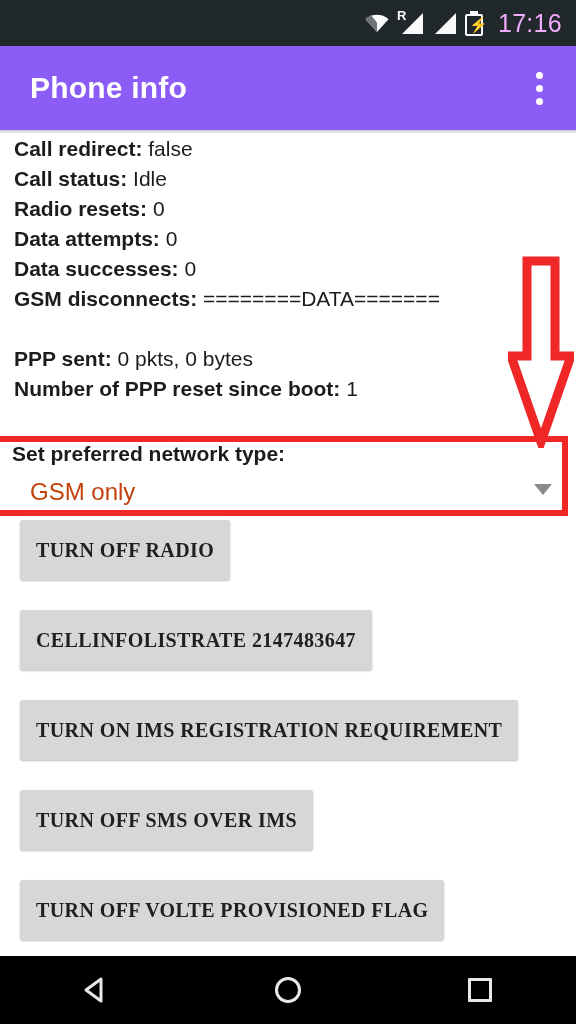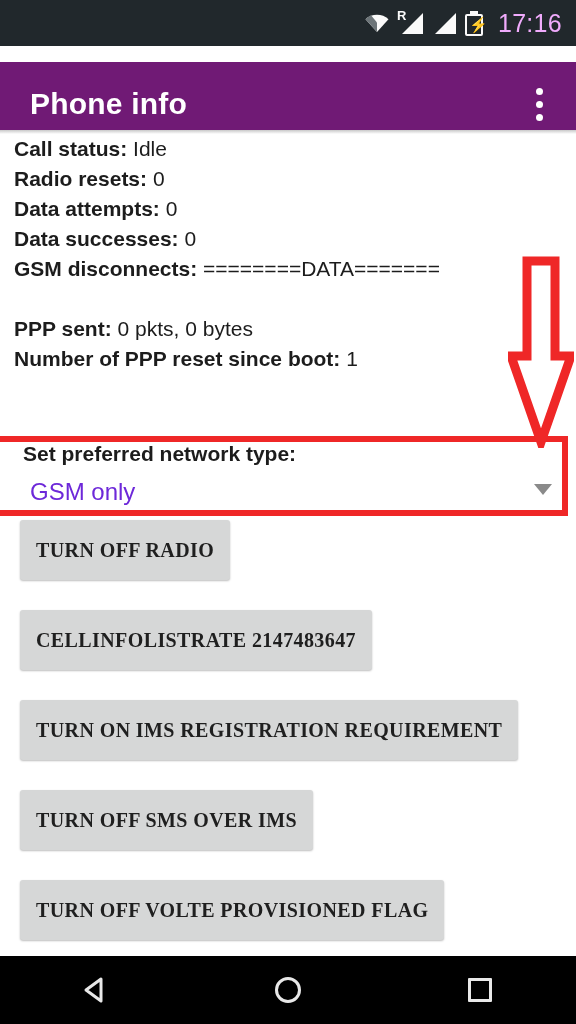--- a/index.html
+++ b/index.html
@@ -74,24 +74,24 @@
   .status-time {
     color: #f0abfc;
     font-size: 25px;
     letter-spacing: 0.3px;
     margin-left: 6px;
   }
 
   
   .action-bar {
     position: absolute;
-    top: 62px; left: 0;
+    top: 46px; left: 0;
     width: 576px;
     height: 84px;
-    background: #701a75;
+    background: #8b5cf6;
     display: flex;
     align-items: center;
   }
   .app-title {
     color: #ffffff;
     font-size: 30px;
     font-weight: bold;
     margin-left: 30px;
     letter-spacing: 0.2px;
   }
@@ -146,32 +146,32 @@
     position: absolute;
     top: 302px; left: 0;
     width: 576px;
     height: 82px;
     padding-top: 4px;
   }
   .spinner-label {
     font-size: 21px;
     font-weight: bold;
     color: #1c1c1c;
-    padding-left: 23px;
+    padding-left: 12px;
     line-height: 28px;
   }
   .spinner-value-row {
     position: relative;
     height: 48px;
     display: flex;
     align-items: center;
   }
   .spinner-value {
     font-size: 24px;
-    color: #6d28d9;
+    color: #c2410c;
     padding-left: 30px;
   }
   .spinner-caret {
     position: absolute;
     right: 24px;
     top: 16px;
     width: 0; height: 0;
     border-left: 9px solid transparent;
     border-right: 9px solid transparent;
     border-top: 11px solid #8a8a8a;
@@ -289,20 +289,21 @@
     <span class="dot"></span>
     <span class="dot"></span>
     <span class="dot"></span>
   </div>
 </div>
 <div class="bar-shadow"></div>
 
 <div class="content">
 
   <div id="info-list">
+      <div class="info-line"><span class="k">Call redirect:</span> <span class="v">false</span></div>
       <div class="info-line"><span class="k">Call status:</span> <span class="v">Idle</span></div>
       <div class="info-line"><span class="k">Radio resets:</span> <span class="v">0</span></div>
       <div class="info-line"><span class="k">Data attempts:</span> <span class="v">0</span></div>
       <div class="info-line"><span class="k">Data successes:</span> <span class="v">0</span></div>
       <div class="info-line"><span class="k">GSM disconnects:</span> <span class="v">========DATA=======</span></div>
       <div class="info-line spacer-line"></div>
       <div class="info-line"><span class="k">PPP sent:</span> <span class="v">0 pkts, 0 bytes</span></div>
       <div class="info-line"><span class="k">Number of PPP reset since boot:</span> <span class="v">1</span></div>
     </div>
 

